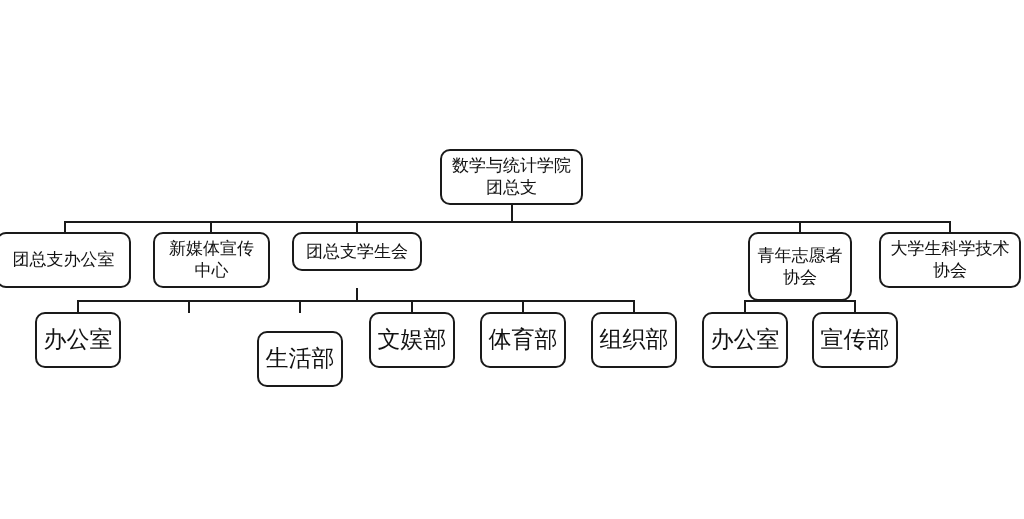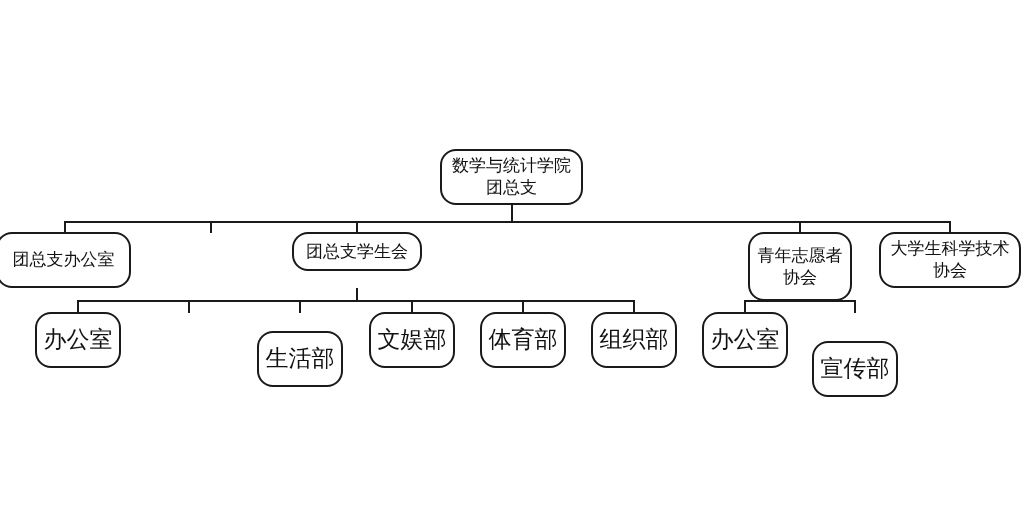--- a/index.html
+++ b/index.html
@@ -13,21 +13,21 @@
     height: 519px;
     background: #ffffff;
     overflow: hidden;
     font-family: "DejaVu Sans", "Liberation Sans", sans-serif;
   }
   .node {
     position: absolute;
     box-sizing: border-box;
     background: #ffffff;
     border: 2px solid #1a1a1a;
-    border-radius: 16px;
+    border-radius: 10px;
     display: flex;
     align-items: center;
     justify-content: center;
     text-align: center;
     color: #111111;
     font-size: 17px;
     line-height: 1.28;
     padding: 2px 4px;
     z-index: 2;
     white-space: pre-line;
@@ -57,20 +57,22 @@
   <div class="conn h" style="left:64px; top:221px; width:887px; height:2px;"></div>
 
   <div class="conn v" style="left:64px; top:221px; width:2px; height:12px;"></div>
   <div class="conn v" style="left:210px; top:221px; width:2px; height:12px;"></div>
   <div class="conn v" style="left:356px; top:221px; width:2px; height:12px;"></div>
   <div class="conn v" style="left:799px; top:221px; width:2px; height:12px;"></div>
   <div class="conn v" style="left:949px; top:221px; width:2px; height:12px;"></div>
 
   <div class="node level-2" style="left:-4px; top:232px; width:135px; height:56px;">团总支办公室</div>
 
+  <div class="node level-2" style="left:153px; top:232px; width:117px; height:56px;">新媒体宣传
+中心</div>
 
   <div class="node level-2" style="left:292px; top:232px; width:130px; height:39px;">团总支学生会</div>
 
   <div class="node level-2" style="left:748px; top:232px; width:104px; height:69px;">青年志愿者
 协会</div>
 
   <div class="node level-2" style="left:879px; top:232px; width:142px; height:56px;">大学生科学技术
 协会</div>
 
   <div class="conn v" style="left:356px; top:288px; width:2px; height:13px;"></div>
@@ -94,15 +96,15 @@
   <div class="node level-3" style="left:257px; top:331px; width:86px; height:56px;">生活部</div>
 
   <div class="node level-3" style="left:369px; top:312px; width:86px; height:56px;">文娱部</div>
 
   <div class="node level-3" style="left:480px; top:312px; width:86px; height:56px;text-align:center;">体育部</div>
 
   <div class="node level-3" style="left:591px; top:312px; width:86px; height:56px;">组织部</div>
 
   <div class="node level-3" style="left:702px; top:312px; width:86px; height:56px;">办公室</div>
 
-  <div class="node level-3" style="left:812px; top:312px; width:86px; height:56px;margin-top:29px;">宣传部</div>
+  <div class="node level-3" style="left:812px; top:312px; width:86px; height:56px;">宣传部</div>
 
 </div>
 
 </body></html>

